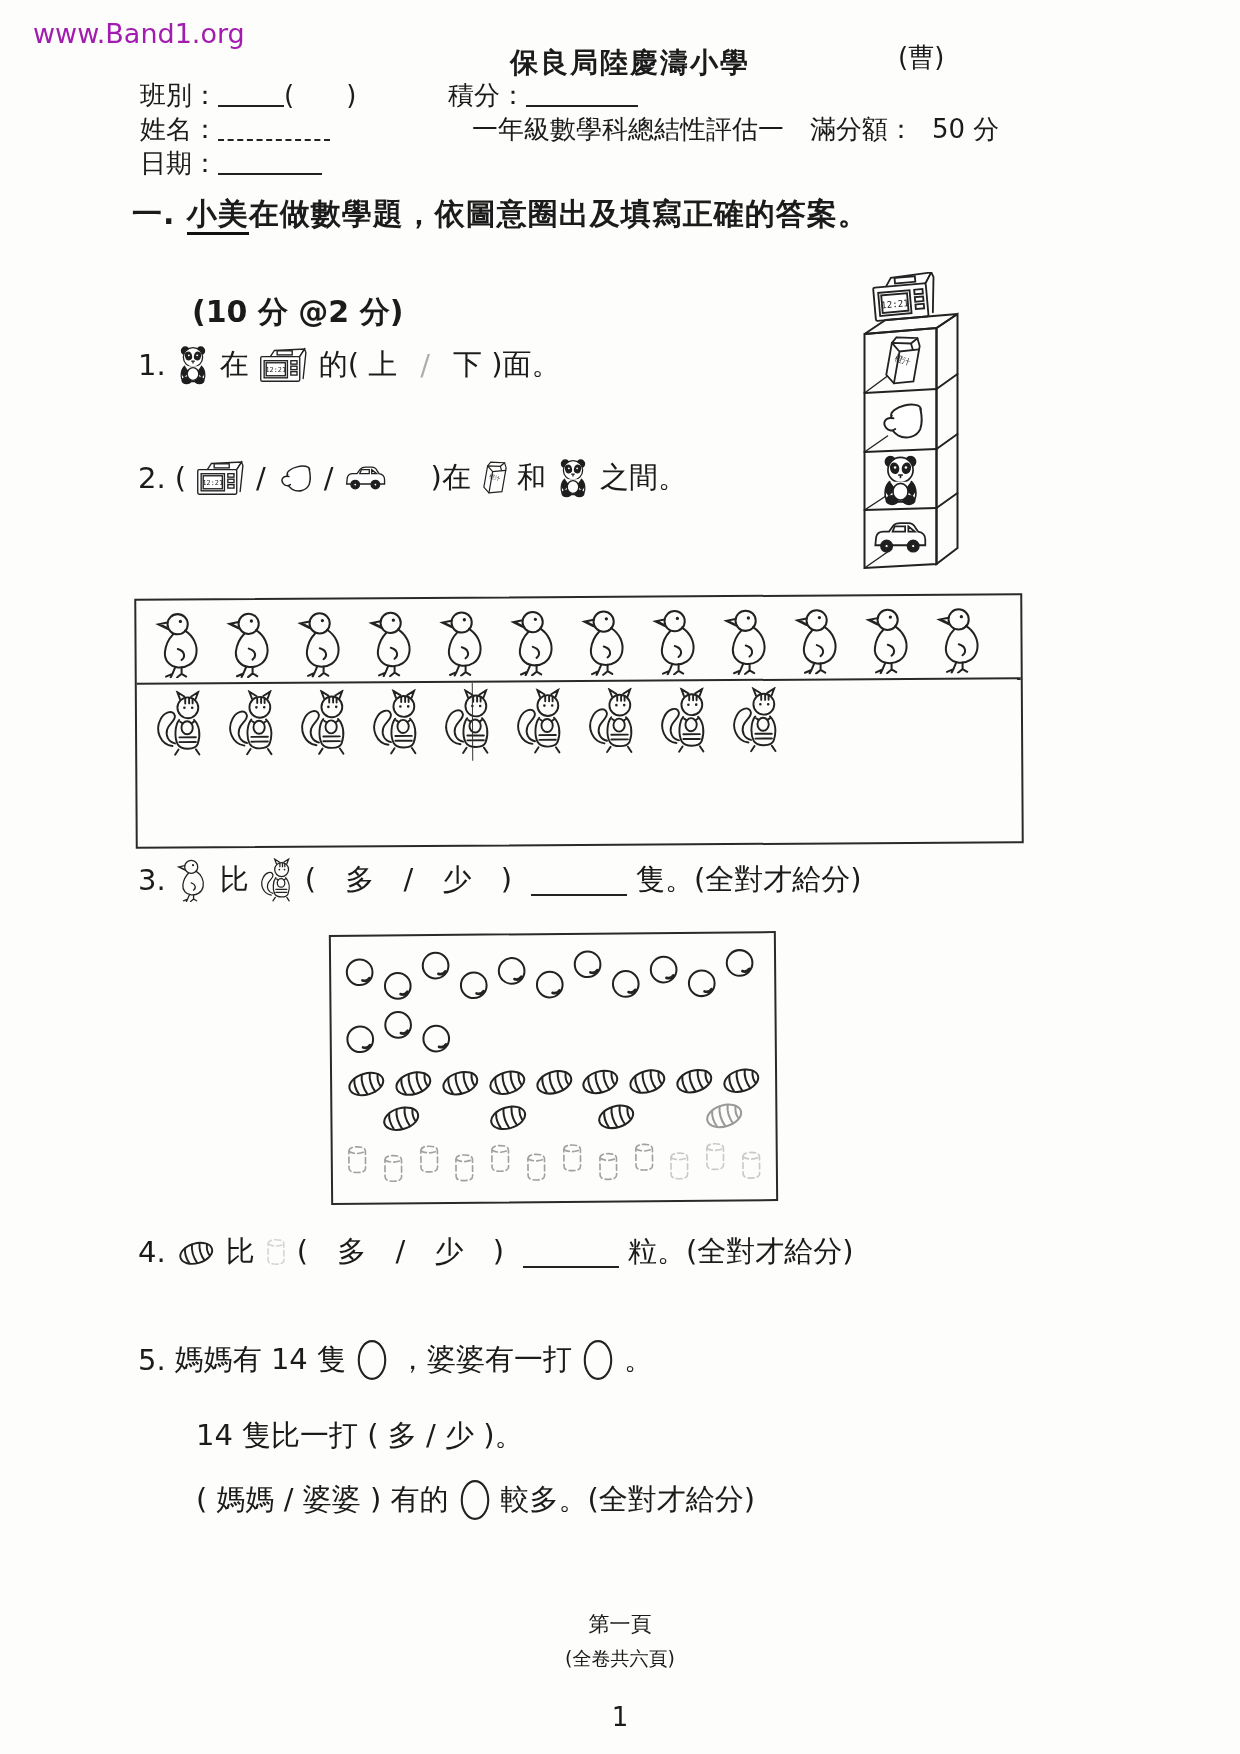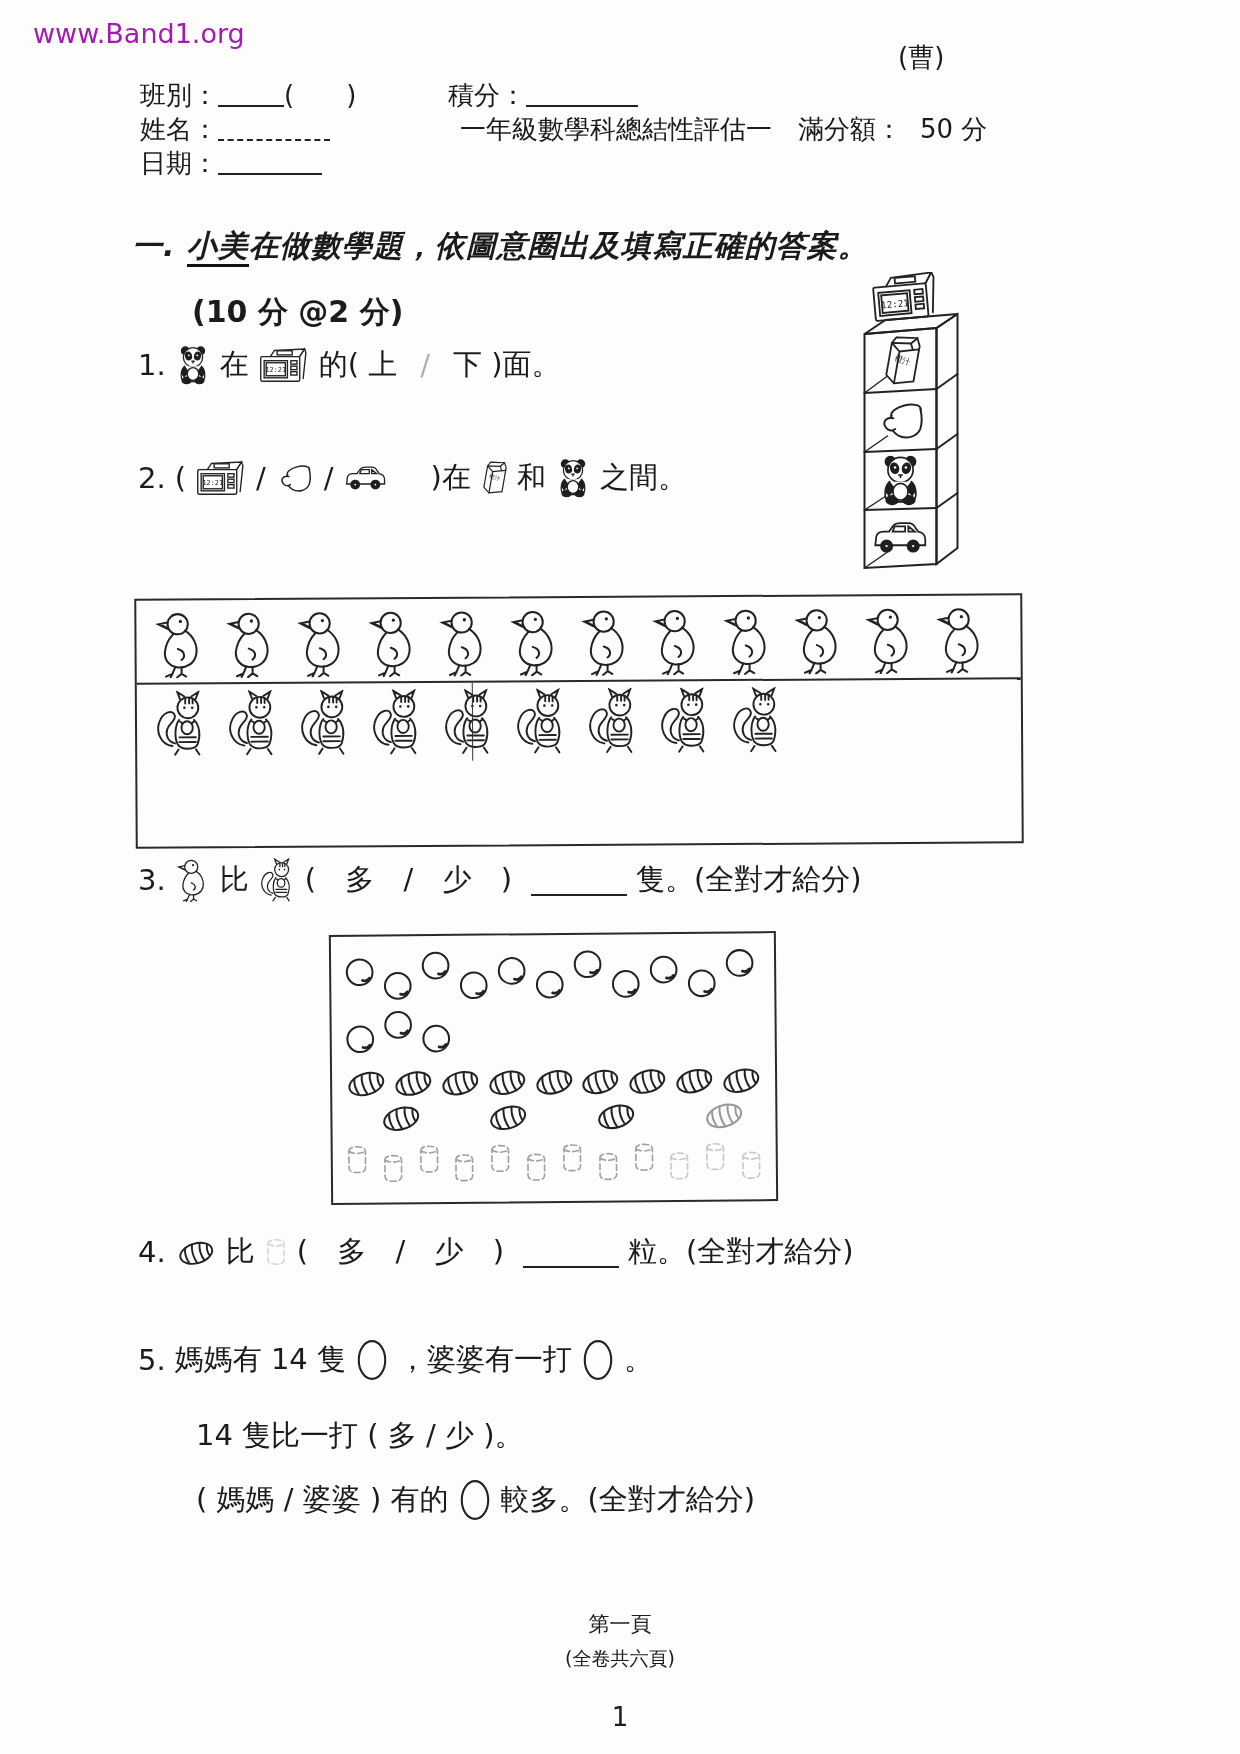--- a/index.html
+++ b/index.html
@@ -4,21 +4,21 @@
 <style>
   html,body{margin:0;padding:0;background:#e8e8e8;}
   .page{position:relative;width:1240px;height:1754px;margin:0 auto;background:#fdfdfc;
         font-family:"DejaVu Sans","Liberation Sans",sans-serif;color:#1b1b1b;overflow:hidden;}
   .abs{position:absolute;}
   .watermark{left:33px;top:18px;font-size:27px;color:#a21caf;}
   .school{left:400px;top:44px;width:460px;text-align:center;font-size:28px;font-weight:600;letter-spacing:2px;}
   .tag{left:898px;top:40px;font-size:26px;}
   .hrow{font-size:26px;white-space:nowrap;display:flex;align-items:flex-start;}
   .blank{display:inline-block;border-bottom:2px solid #222;height:1.05em;vertical-align:-3px;}
-  .heading{left:132px;top:226px;font-size:30px;font-weight:700;letter-spacing:1px;font-style:italic;}
+  .heading{left:132px;top:194px;font-size:30px;font-weight:700;letter-spacing:1px;}
   .heading .uline{border-bottom:3px solid #111;padding-bottom:1px;}
   .marksline{left:192px;top:256px;font-size:30px;font-weight:700;margin-top:36px;}
   .q{display:flex;align-items:center;gap:9px;font-size:29px;white-space:nowrap;}
   .faint{opacity:.35;}
   svg.icon{display:inline-block;vertical-align:middle;}
   .panda-sm{width:36px;height:40px;}
   .radio-sm{width:52px;height:37px;}
   .mug-sm{width:40px;height:31px;}
   .car-sm{width:44px;height:27px;}
   .juice-sm{width:28px;height:36px;}
@@ -159,38 +159,39 @@
     </symbol>
     <symbol id="ovalblank" viewBox="0 0 36 46">
       <ellipse cx="18" cy="23" rx="14" ry="20" stroke="#222" stroke-width="2.2" fill="none"></ellipse>
     </symbol>
   </defs>
 </svg>
 
 <div class="page">
 
   <div class="abs watermark">www.Band1.org</div>
+  <div class="abs school">保良局陸慶濤小學</div>
   <div class="abs tag">(曹)</div>
 
   <div class="abs hrow" style="left:140px;top:78px">
     <span>班別：</span>
     <span class="blank" style="width:66px"></span>
     <span>(　　)</span>
   </div>
   <div class="abs hrow" style="left:420px;top:78px">
     <span style="width:28px"></span>
     <span>積分：</span>
     <span class="blank" style="width:112px"></span>
   </div>
 
   <div class="abs hrow" style="left:140px;top:112px">
     <span>姓名：</span>
     <span class="blank" style="width:112px;border-bottom-style:dashed"></span>
   </div>
-  <div class="abs hrow" style="left:460px;top:112px">
+  <div class="abs hrow" style="left:472px;top:112px">
     <span>一年級數學科總結性評估一</span>
     <span style="width:26px"></span>
     <span>滿分額：</span>
     <span style="width:18px"></span>
     <span>50 分</span>
   </div>
 
   <div class="abs hrow" style="left:140px;top:146px">
     <span>日期：</span>
     <span class="blank" style="width:104px"></span>

